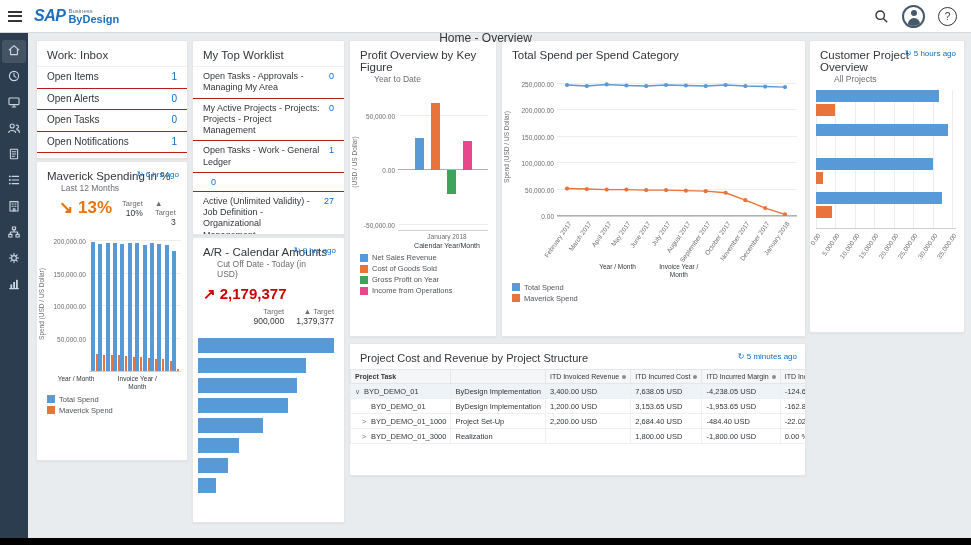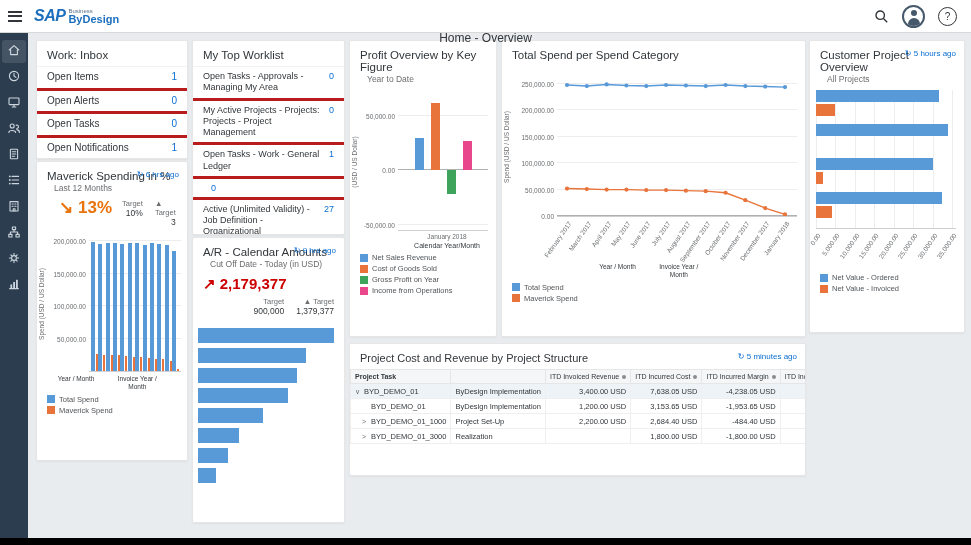--- a/index.html
+++ b/index.html
@@ -46,26 +46,26 @@
   #card-inbox{left:8px;top:8px;width:150px;height:117px;}
   #card-maverick{left:8px;top:129px;width:150px;height:298px;}
   #card-worklist{left:164px;top:8px;width:151px;height:193px;}
   #card-ar{left:164px;top:205px;width:151px;height:284px;}
   #card-profit{left:321px;top:8px;width:146px;height:295px;}
   #card-totalspend{left:473px;top:8px;width:303px;height:295px;}
   #card-customer{left:781px;top:8px;width:154px;height:291px;}
   #card-table{left:321px;top:311px;width:455px;height:131px;}
 
   .card-title{font-size:11.5px;color:#32363a;padding:8px 10px 1px;}
-  .card-sub{font-size:8.5px;color:#6a6d70;padding:0 17px;}
+  .card-sub{font-size:8.5px;color:#6a6d70;padding:0 24px;}
   .refresh{position:absolute;top:8px;right:8px;font-size:8px;color:#0a6ed1;cursor:pointer;white-space:nowrap;}
 
   
   .list-row{display:flex;justify-content:space-between;align-items:flex-start;
-            padding:4px 10px;border-bottom:3px solid #b91c1c;font-size:10px;color:#32363a;cursor:pointer;}
+            padding:4px 10px;border-bottom:1px solid #b91c1c;font-size:10px;color:#32363a;cursor:pointer;}
   .list-row:first-child{border-top:1px solid #f1f1f1;}
   .list-label{flex:1;line-height:1.25;}
   .list-count{color:#0a6ed1;margin-left:8px;}
   #card-worklist .list-row{font-size:9px;padding:4px 10px;}
   .list-host{margin-top:4px;}
 
   
   .kpi-row{display:flex;justify-content:space-between;align-items:flex-start;padding:4px 10px 2px;}
   .kpi{font-size:17px;font-weight:bold;white-space:nowrap;}
   .kpi.warn{color:var(--kpi-warn,#e9730c);margin-left:12px;}
@@ -117,21 +117,21 @@
   #customer-xlabels{margin:0 8px 0 6px;height:40px;}
 
   
   #card-table .card-title{font-size:11px;}
   table.pc{width:100%;border-collapse:collapse;margin-top:4px;table-layout:auto;}
   table.pc th{background:#f5f6f7;border:1px solid #e6e6e6;font-size:7px;color:#32363a;
               font-weight:normal;padding:3px 4px;text-align:left;white-space:nowrap;}
   table.pc th.num{text-align:right;}
   table.pc th.first{font-weight:bold;}
   table.pc td{border:1px solid #efefef;font-size:7.5px;color:#32363a;padding:2.5px 4px;white-space:nowrap;}
-  table.pc td.num{text-align:right;}
+  table.pc td.num{text-align:left;}
   table.pc tr.selected td{background:#eef3f8;}
   .expander{display:inline-block;width:9px;color:#6a6d70;font-size:7px;cursor:pointer;}
   td.lvl1 .expander{margin-left:7px;}
   .hdot{display:inline-block;width:4px;height:4px;border-radius:50%;background:#8a8d90;
         margin-left:3px;vertical-align:middle;}
 </style>
 </head>
 <body>
 
 <header class="topbar">
@@ -555,30 +555,20 @@
       </div>
     <div class="xlabels" id="customer-xlabels">
         <span style="left: 0%;">0.00</span>
         <span style="left: 13.8889%;">5,000.00</span>
         <span style="left: 27.7778%;">10,000.00</span>
         <span style="left: 41.6667%;">15,000.00</span>
         <span style="left: 55.5556%;">20,000.00</span>
         <span style="left: 69.4444%;">25,000.00</span>
         <span style="left: 83.3333%;">30,000.00</span>
         <span style="left: 97.2222%;">35,000.00</span>
-      </div>
-    <div class="legend">
-        <div class="legend-item">
-          <div class="swatch" style="background: rgb(88, 153, 216);"></div>
-          <div class="legend-label">Net Value - Ordered</div>
-        </div>
-        <div class="legend-item">
-          <div class="swatch" style="background: rgb(232, 116, 59);"></div>
-          <div class="legend-label">Net Value - Invoiced</div>
-        </div>
       </div>
   </section>
 
   <section class="card" id="card-table">
     <div class="refresh"><span>↻</span> <span>5 minutes ago</span></div>
     <div class="card-title">Project Cost and Revenue by Project Structure</div>
     <table class="pc">
       <thead>
           <tr id="pc-head">
             <th class="first">Project Task</th>

